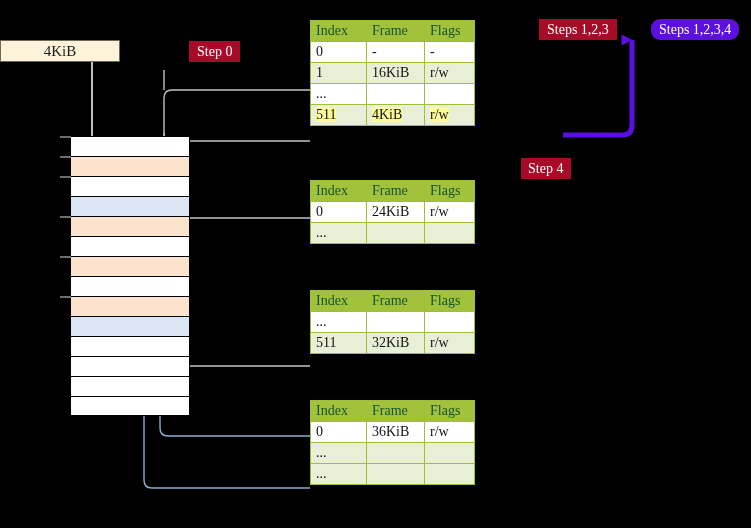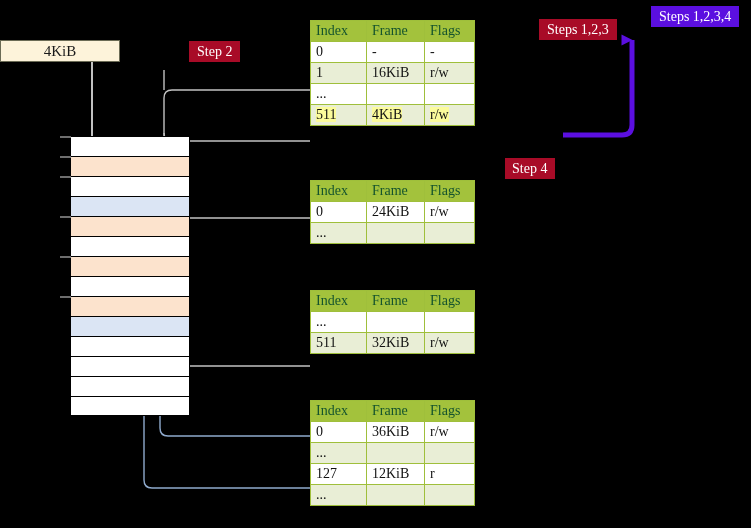--- a/index.html
+++ b/index.html
@@ -78,29 +78,29 @@
   <path d="M310,488 L152,488 Q144,488 144,480 L144,342" stroke="#8faacd" stroke-width="1.4" fill="none" marker-end="url(#bup)"></path>
 
   <path d="M563,135 L622,135 Q632,135 632,125 L632,40" stroke="#5b0fe0" stroke-width="5" fill="none" marker-end="url(#purple)"></path>
 </svg>
 
 <div class="sizebox" style="left:0px;top:40px;width:120px;height:22px;">
   <span>4KiB</span>
 </div>
 
 <div class="badge red" style="left:189px;top:41px;">
-  <span>Step 2</span>
+  <span>Step 0</span>
 </div>
 <div class="badge red" style="left:539px;top:19px;text-align:right;">
   <span>Steps 1,2,3</span>
 </div>
-<div class="badge blue" style="left:651px;top:6px;">
+<div class="badge blue" style="left:651px;top:19px;border-radius:9px;">
   <span>Steps 1,2,3,4</span>
 </div>
-<div class="badge red" style="left:505px;top:158px;padding-left:7px;">
+<div class="badge red" style="left:521px;top:158px;padding-left:7px;">
   <span>Step 4</span>
 </div>
 
 <div class="memcol" id="memcol">
     <div class="memrow "></div>
     <div class="memrow peach"></div>
     <div class="memrow "></div>
     <div class="memrow bluec"></div>
     <div class="memrow peach"></div>
     <div class="memrow "></div>
@@ -211,25 +211,20 @@
         <tr>
           <td class="c-index">0</td>
           <td class="c-frame">36KiB</td>
           <td class="c-flags">r/w</td>
         </tr>
         <tr class="alt">
           <td class="c-index">...</td>
           <td class="c-frame"></td>
           <td class="c-flags"></td>
         </tr>
-        <tr>
-          <td class="c-index">127</td>
-          <td class="c-frame">12KiB</td>
-          <td class="c-flags">r</td>
-        </tr>
         <tr class="alt">
           <td class="c-index">...</td>
           <td class="c-frame"></td>
           <td class="c-flags"></td>
         </tr>
       </tbody>
     </table>
   </div>
 
 </body></html>

